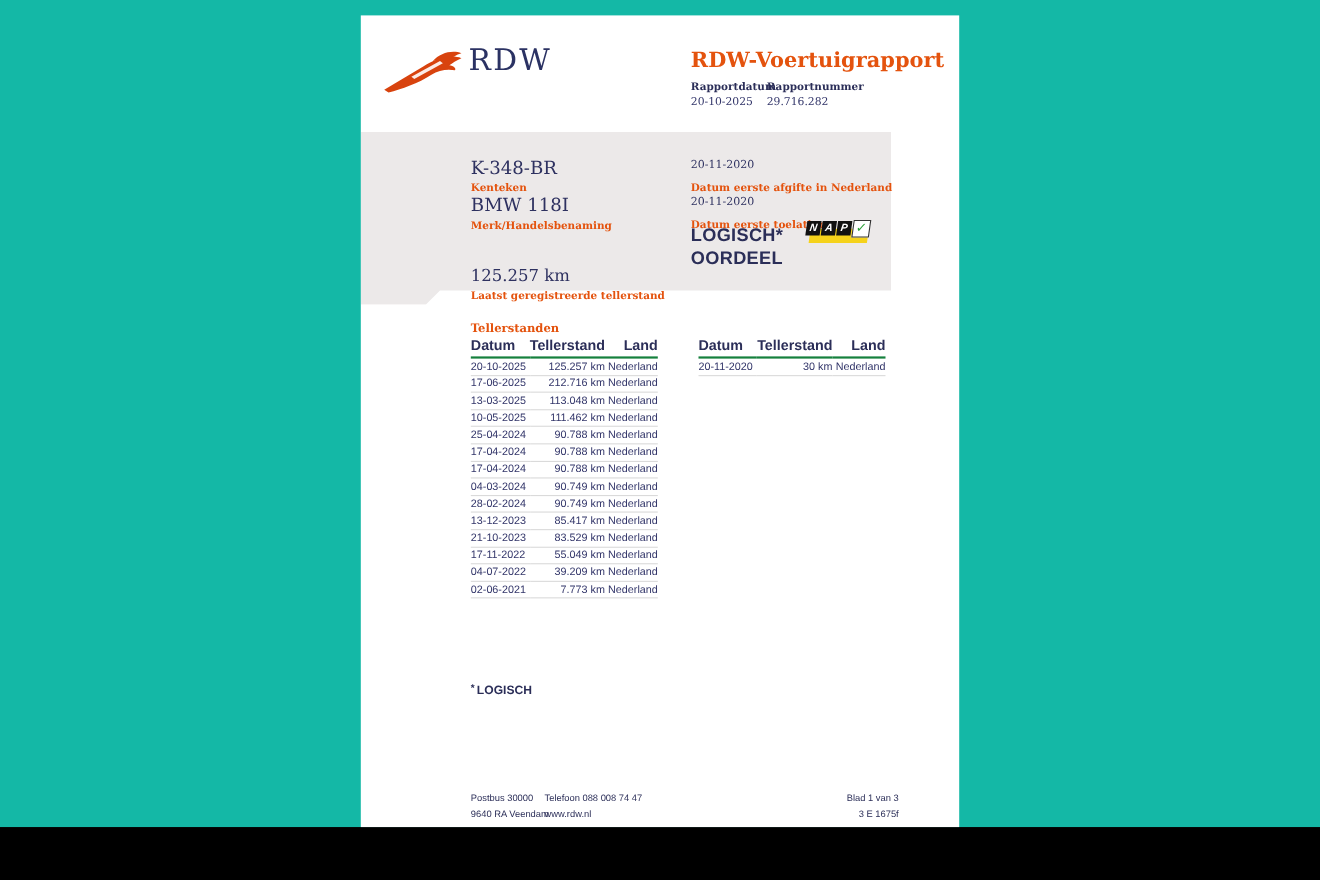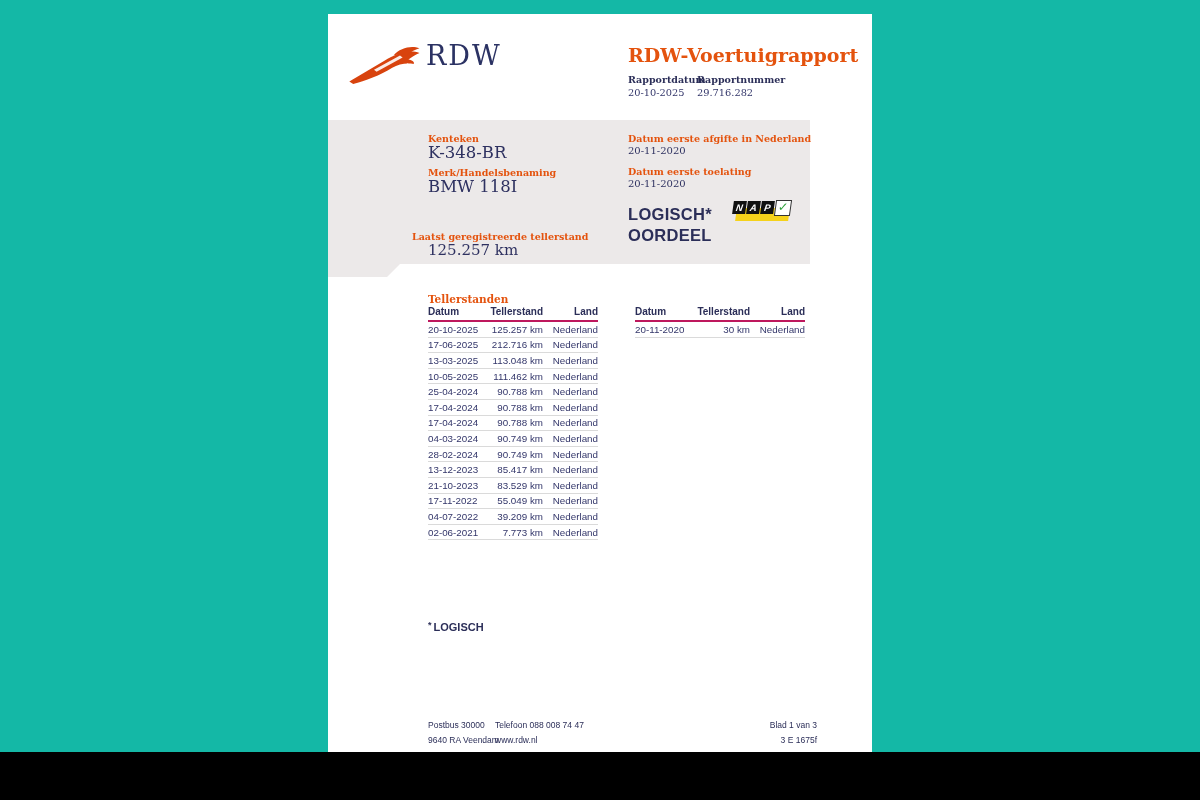--- a/index.html
+++ b/index.html
@@ -12,42 +12,42 @@
   .wordmark{position:absolute;left:98px;top:26px;font:400 27px "DejaVu Serif",serif;
             color:#2B3263;letter-spacing:2px;}
   .report-title{position:absolute;left:300px;top:30px;font:700 19px "DejaVu Serif",serif;color:#E4530E;}
   .meta-label{position:absolute;top:60px;font:700 9.5px "DejaVu Serif",serif;color:#2B2E58;}
   .meta-value{position:absolute;top:73px;font:400 9.8px "DejaVu Serif",serif;color:#33366A;}
   .mx1{left:300px;} .mx2{left:369px;}
 
   
   .panel{position:absolute;left:0;top:106px;width:482px;height:157px;background:#ECE9E9;
          clip-path:polygon(0 0,482px 0,482px 144px,72px 144px,59px 157px,0 157px);}
-  .fld-label{position:absolute;font:700 9.5px "DejaVu Serif",serif;color:#E4530E;}
+  .fld-label{position:absolute;font:700 9.5px "DejaVu Serif",serif;color:#E4530E;margin-top:33px;}
   .fld-value{position:absolute;font:400 16.5px "DejaVu Serif",serif;color:#2E3160;}
   .fld-value.small{font-size:10px;}
   .oordeel{position:absolute;left:300px;font:800 16.5px "Liberation Sans",sans-serif;color:#2B2E58;
            letter-spacing:.3px;}
 
   
   .nap{position:absolute;left:405px;top:186px;width:58px;height:24px;}
   .nap-yellow{position:absolute;left:3px;top:8px;width:53px;height:13px;background:#F5D21B;transform:skewX(-8deg);}
   .nap-box{position:absolute;top:1px;width:13px;height:13px;background:#111;transform:skewX(-8deg);
            color:#fff;font:700 italic 9.5px "Liberation Sans",sans-serif;text-align:center;line-height:13px;}
   .nap-box.b1{left:0;} .nap-box.b2{left:14px;} .nap-box.b3{left:28px;}
   .nap-check{position:absolute;left:42px;top:0;width:14px;height:14px;background:#fff;border:1px solid #333;
              transform:skewX(-8deg);color:#2FA23C;font:700 12px "DejaVu Sans",sans-serif;
              text-align:center;line-height:13px;}
 
   
   .section-title{position:absolute;left:100px;top:279px;font:700 10.5px "DejaVu Serif",serif;color:#E4530E;}
   .tbl{position:absolute;top:292px;width:170px;}
   .tbl-main{left:100px;} .tbl-secondary{left:307px;}
   .tbl table{width:100%;border-collapse:collapse;font:400 9.8px "Liberation Sans",sans-serif;color:#33366A;}
-  .tbl th{font-weight:700;color:#2B2E58;border-bottom:2px solid #be185d;padding:0 0 3px 0;font-size:10px;}
+  .tbl th{font-weight:700;color:#2B2E58;border-bottom:2px solid #15803d;padding:0 0 3px 0;font-size:13px;}
   .tbl th:first-child{text-align:left;}
   .tbl th:nth-child(2),.tbl th:nth-child(3){text-align:right;}
   .tbl td{border-bottom:1px solid #DADADA;height:14.6px;padding:0;white-space:nowrap;}
   .tbl td:nth-child(2),.tbl td:nth-child(3){text-align:right;}
 
   
   .footnote-title{position:absolute;left:100px;top:606px;font:800 11px "Liberation Sans",sans-serif;color:#2B2E58;}
   .footnote-title .star{font-weight:700;font-size:9px;vertical-align:3px;margin-right:2px;}
   .footnote-text{position:absolute;left:100px;top:622px;width:398px;
                  font:400 10px "Liberation Sans",sans-serif;color:#E4530E;line-height:14.5px;}
@@ -79,21 +79,21 @@
     <div class="meta-label mx2">Rapportnummer</div>
     <div class="meta-value mx1">20-10-2025</div>
     <div class="meta-value mx2">29.716.282</div>
 
     <div class="panel"></div>
 
     <div class="fld-label" style="left:100px;top:119px;">Kenteken</div>
     <div class="fld-value" style="left:100px;top:129px;text-align:right;">K-348-BR</div>
     <div class="fld-label" style="left:100px;top:153px;">Merk/Handelsbenaming</div>
     <div class="fld-value" style="left:100px;top:163px;">BMW 118I</div>
-    <div class="fld-label" style="left:84px;top:217px;">Laatst geregistreerde tellerstand</div>
+    <div class="fld-label" style="left:100px;top:217px;">Laatst geregistreerde tellerstand</div>
     <div class="fld-value" style="left:100px;top:227px;font-size:15px;">125.257 km</div>
 
     <div class="fld-label" style="left:300px;top:119px;">Datum eerste afgifte in Nederland</div>
     <div class="fld-value small" style="left:300px;top:131px;">20-11-2020</div>
     <div class="fld-label" style="left:300px;top:152px;">Datum eerste toelating</div>
     <div class="fld-value small" style="left:300px;top:164px;">20-11-2020</div>
 
     <div class="oordeel" style="top:191px;">LOGISCH*</div>
     <div class="oordeel" style="top:212px;">OORDEEL</div>
 

